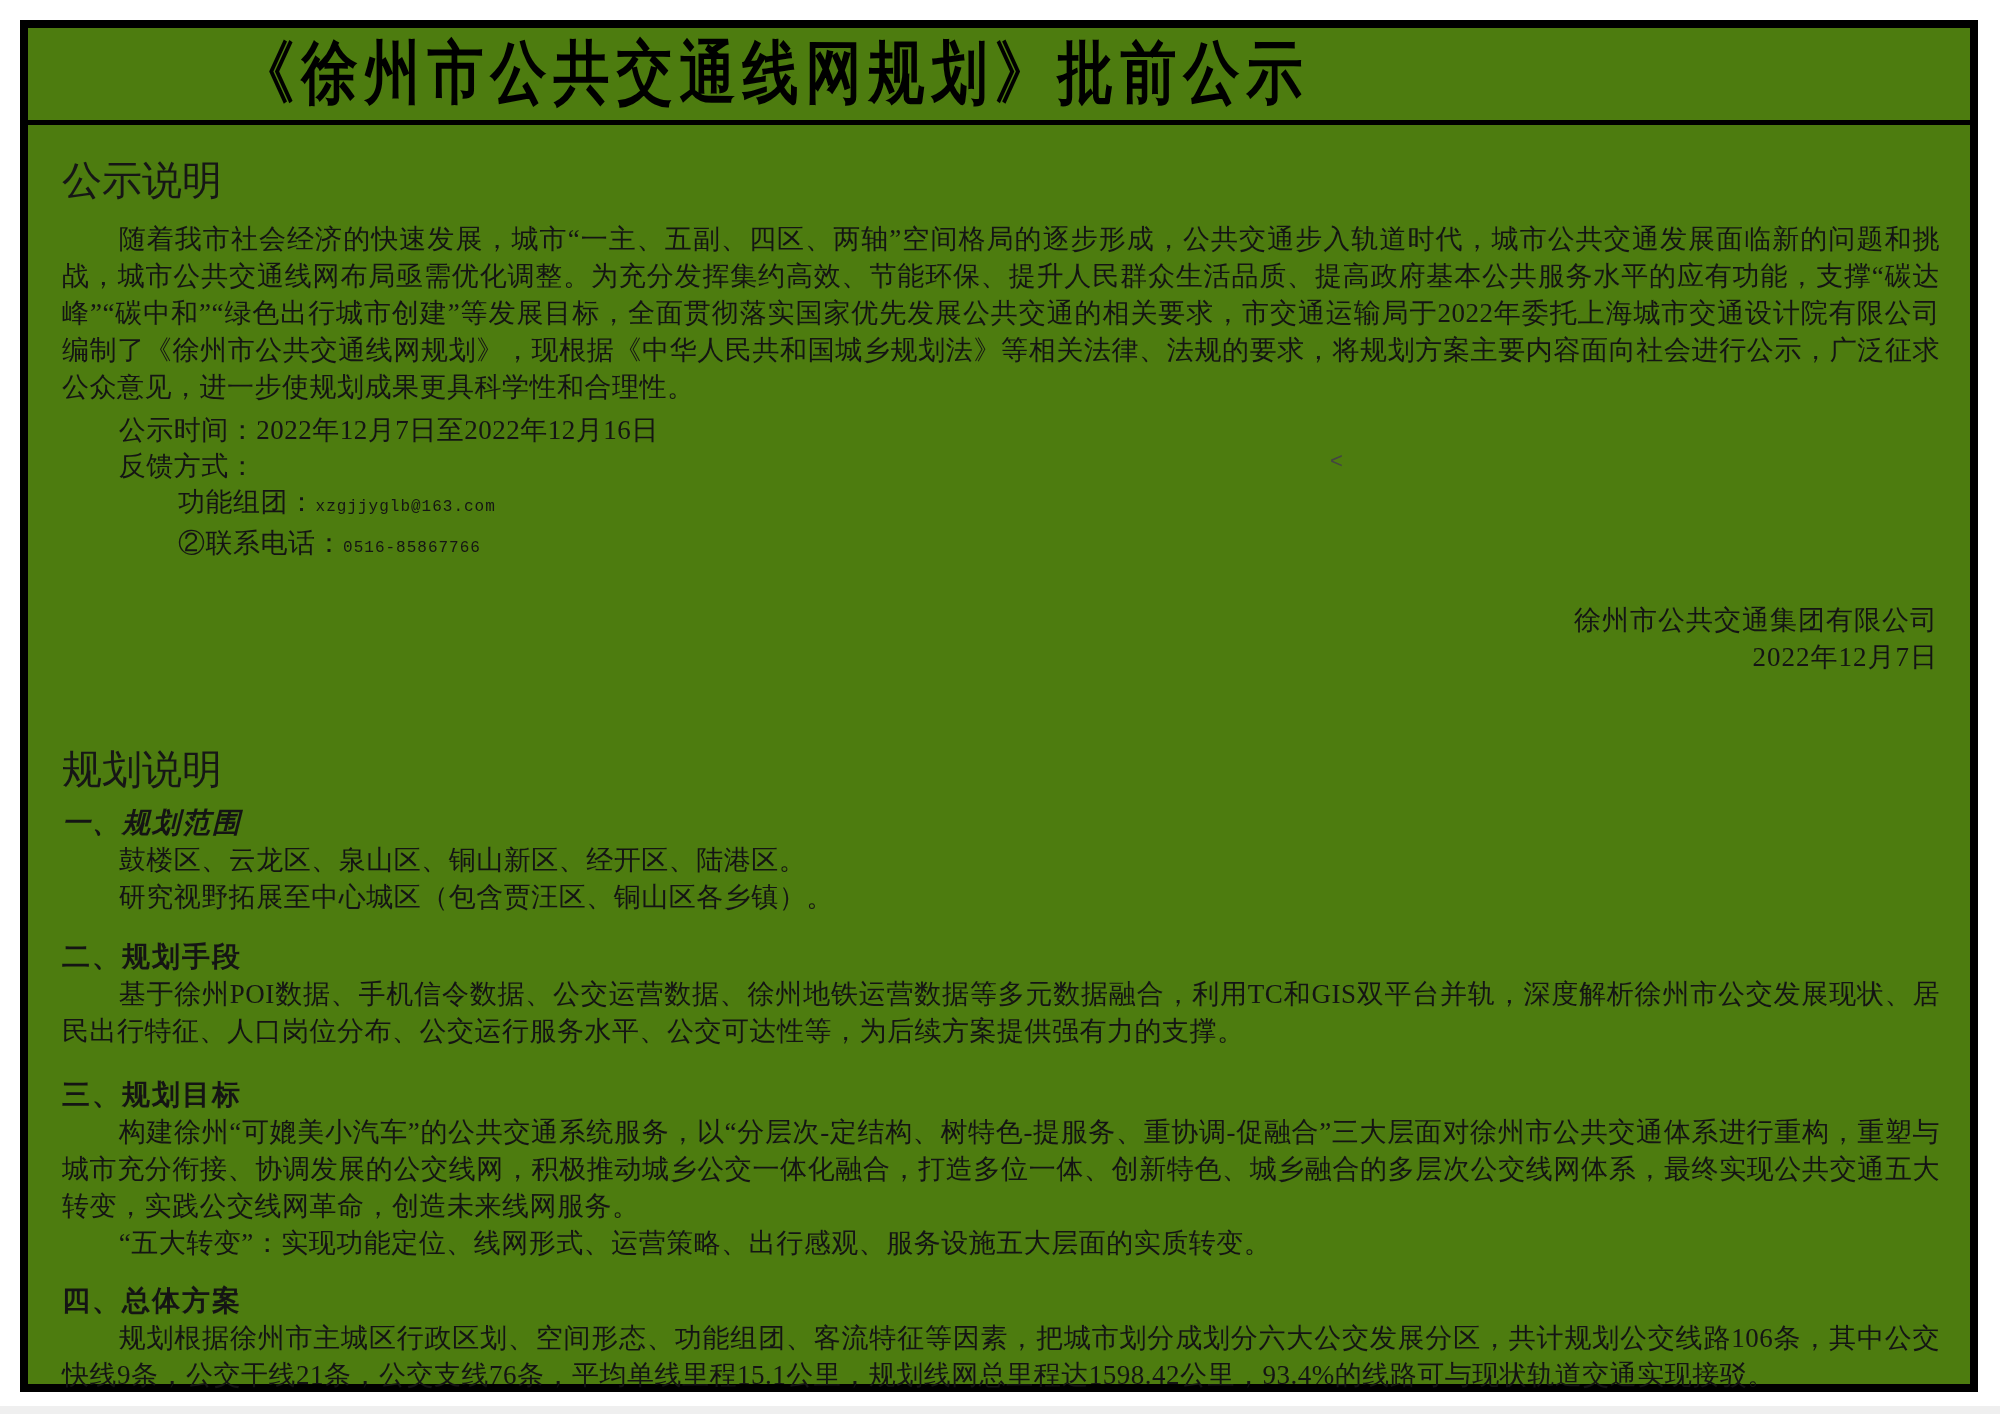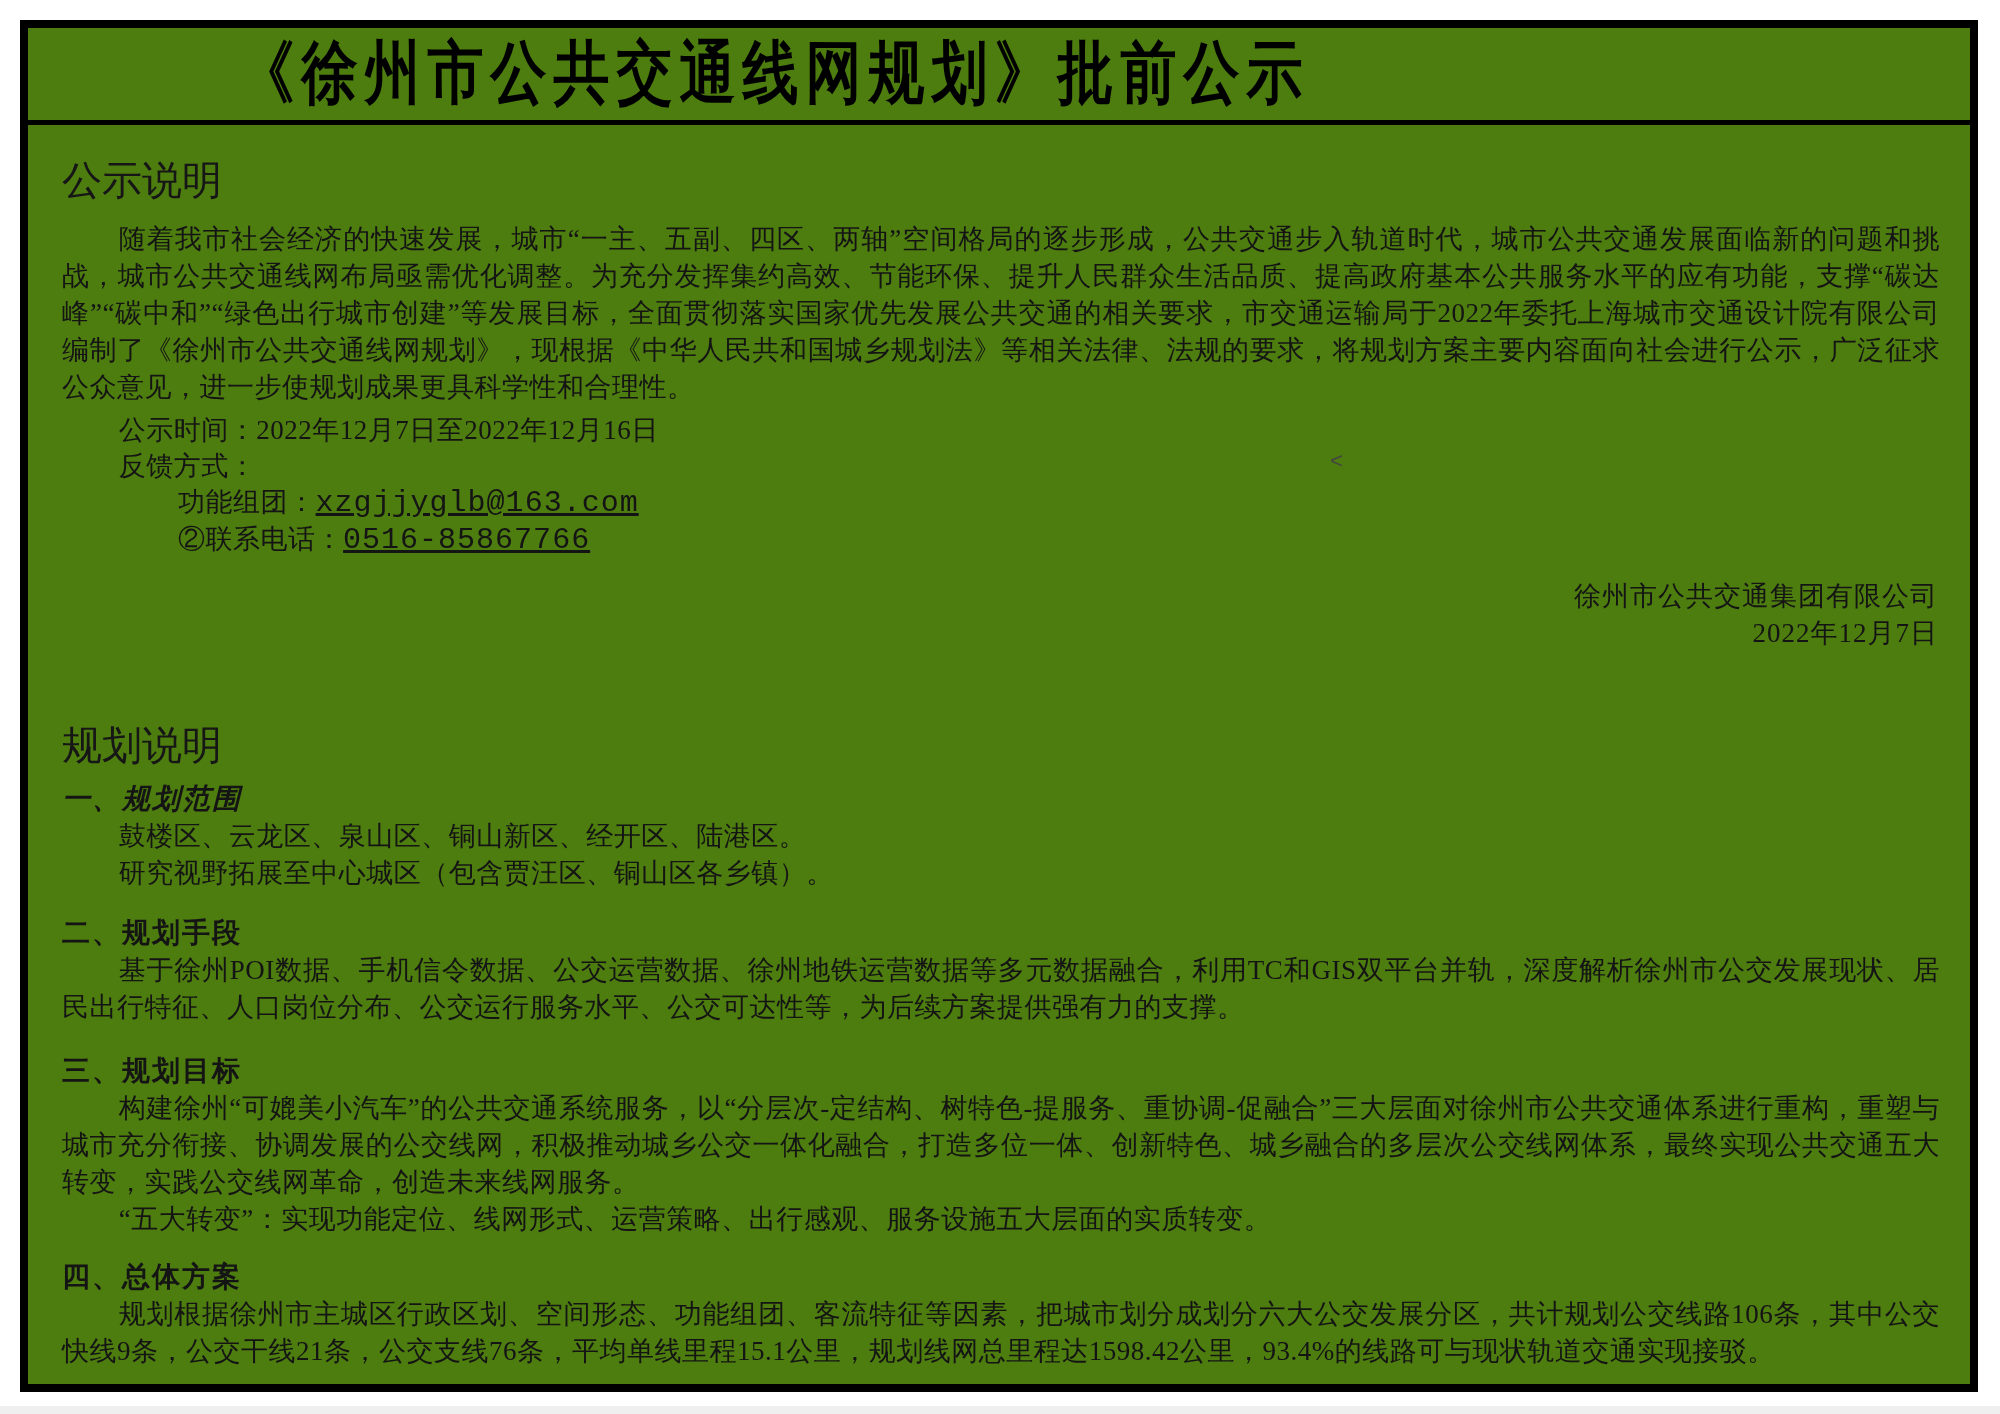--- a/index.html
+++ b/index.html
@@ -26,26 +26,26 @@
   .heading-plan   { margin-top:70px; }
 
   .body-text { font-size:27px; line-height:37px; letter-spacing:0.5px; text-align:justify; }
   .indent2 { text-indent:2.1em; }
   .indent45 { text-indent:4.3em; }
 
   .para-notice { margin-top:18px; }
 
   .meta-line { font-size:27px; line-height:36px; letter-spacing:0.5px; }
   .meta-block { margin-top:6px; }
-  .mono-val { font-family:"Liberation Mono","DejaVu Sans Mono",monospace; font-size:30px; letter-spacing:1px;text-decoration:underline; }
+  .mono-val { font-family:"Liberation Mono","DejaVu Sans Mono",monospace; font-size:16px; letter-spacing:1px; }
 
   .stray-mark { position:absolute; left:1330px; top:448px; font-size:22px; color:#444;
                 font-family:"Liberation Sans","DejaVu Sans",sans-serif; }
 
-  .signature { margin-top:20px; text-align:right; padding-right:2px; }
+  .signature { margin-top:36px; text-align:right; padding-right:2px; }
   .signature .sig-line { font-size:27px; line-height:37px; letter-spacing:1px; }
 
   .num-heading { font-size:28px; font-weight:bold; line-height:34px; letter-spacing:2px; }
   .nh1 { margin-top:14px;font-style:italic; }
   .nh2 { margin-top:24px; }
   .nh3 { margin-top:28px; }
   .nh4 { margin-top:22px; }
   .sect-body { margin-top:2px; }
   .plain-line { font-size:27px; line-height:37px; letter-spacing:0.5px; }
 </style>

